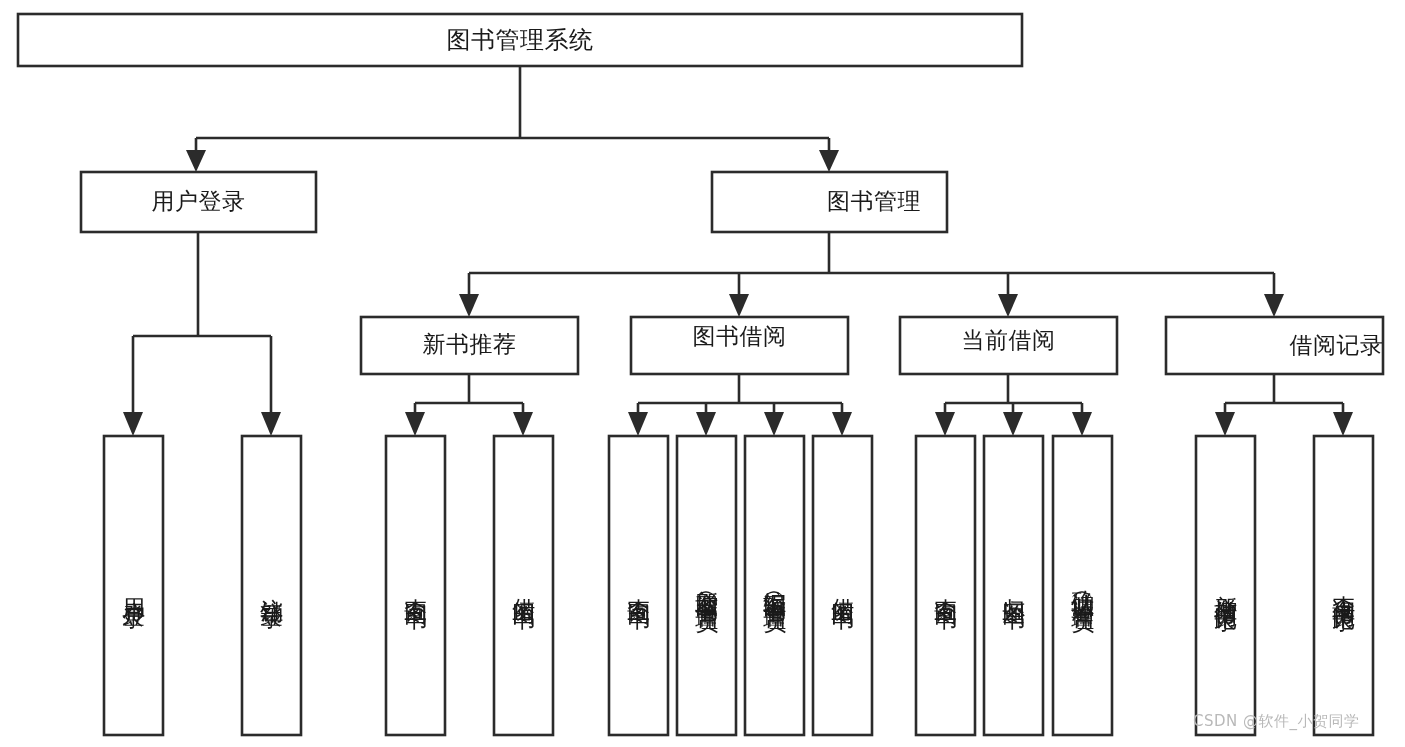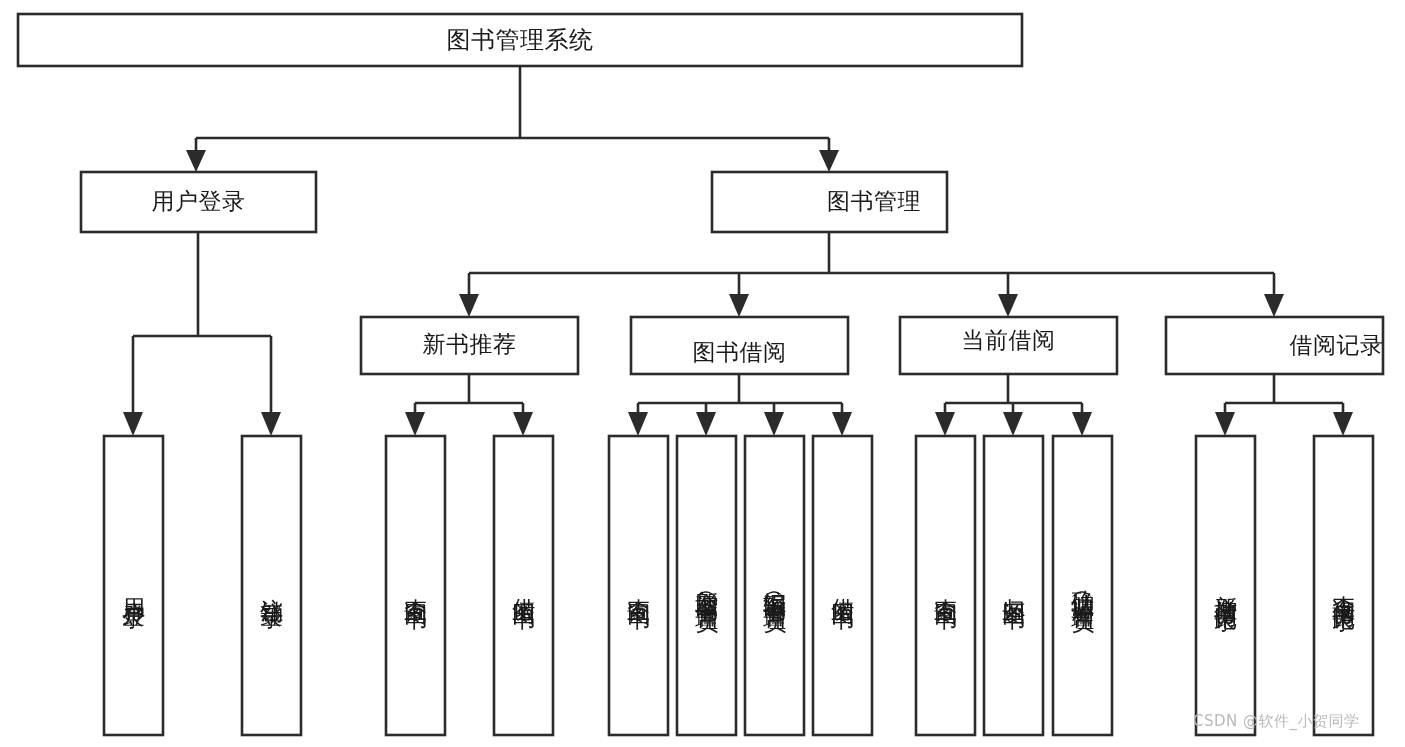--- a/index.html
+++ b/index.html
@@ -170,21 +170,21 @@
     <rect class="node-box" x="1196" y="436" width="59" height="299"></rect>
     <rect class="node-box" x="1314" y="436" width="59" height="299"></rect>
   </svg>
 
   <div class="node-label horizontal root" style="left:18px; top:14px; width:1004px; height:52px;">图书管理系统</div>
 
   <div class="node-label horizontal" style="left:81px; top:172px; width:235px; height:60px;">用户登录</div>
   <div class="node-label horizontal" style="left:712px; top:172px; width:228px; height:60px;margin-left:48px;">图书管理</div>
 
   <div class="node-label horizontal" style="left:361px; top:317px; width:217px; height:55px;">新书推荐</div>
-  <div class="node-label horizontal" style="left:631px; top:329px; width:217px; height:48px;">图书借阅</div>
+  <div class="node-label horizontal" style="left:631px; top:313px; width:217px; height:48px;">图书借阅</div>
   <div class="node-label horizontal" style="left:900px; top:319px; width:217px; height:44px;">当前借阅</div>
   <div class="node-label horizontal" style="left:1228px; top:317px; width:217px; height:57px;">借阅记录</div>
 
   <div class="node-label vertical" style="left:104px; top:436px; width:59px; height:299px;">用户登录</div>
   <div class="node-label vertical" style="left:242px; top:436px; width:59px; height:299px;">注销登录</div>
 
   <div class="node-label vertical" style="left:386px; top:436px; width:59px; height:299px;">查询图书</div>
   <div class="node-label vertical" style="left:494px; top:436px; width:59px; height:299px;">借阅图书</div>
 
   <div class="node-label vertical" style="left:609px; top:436px; width:59px; height:299px;">查询图书</div>

